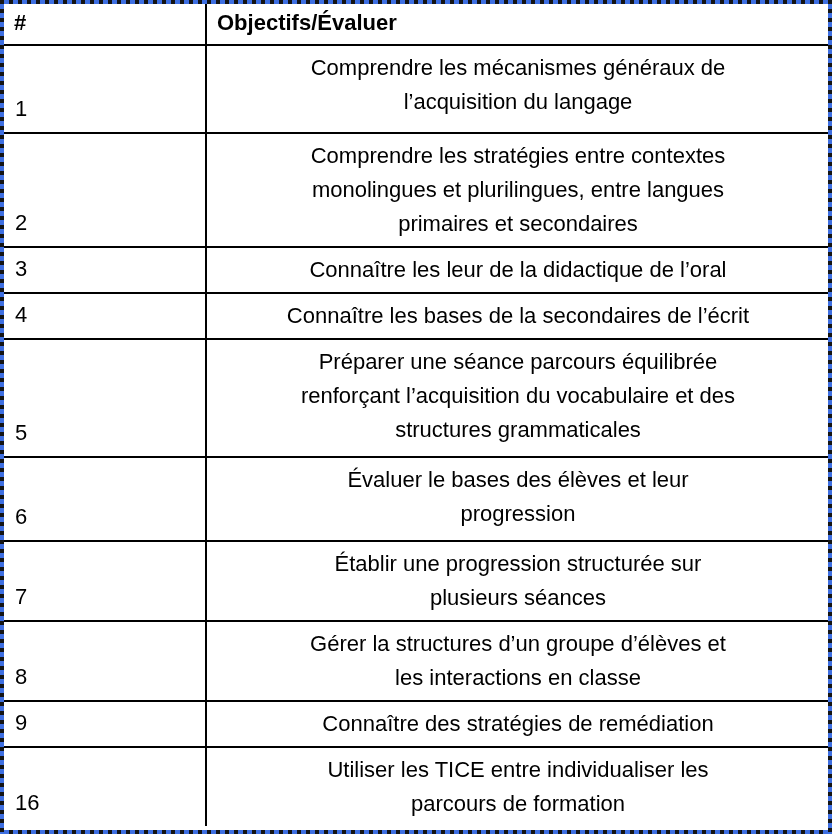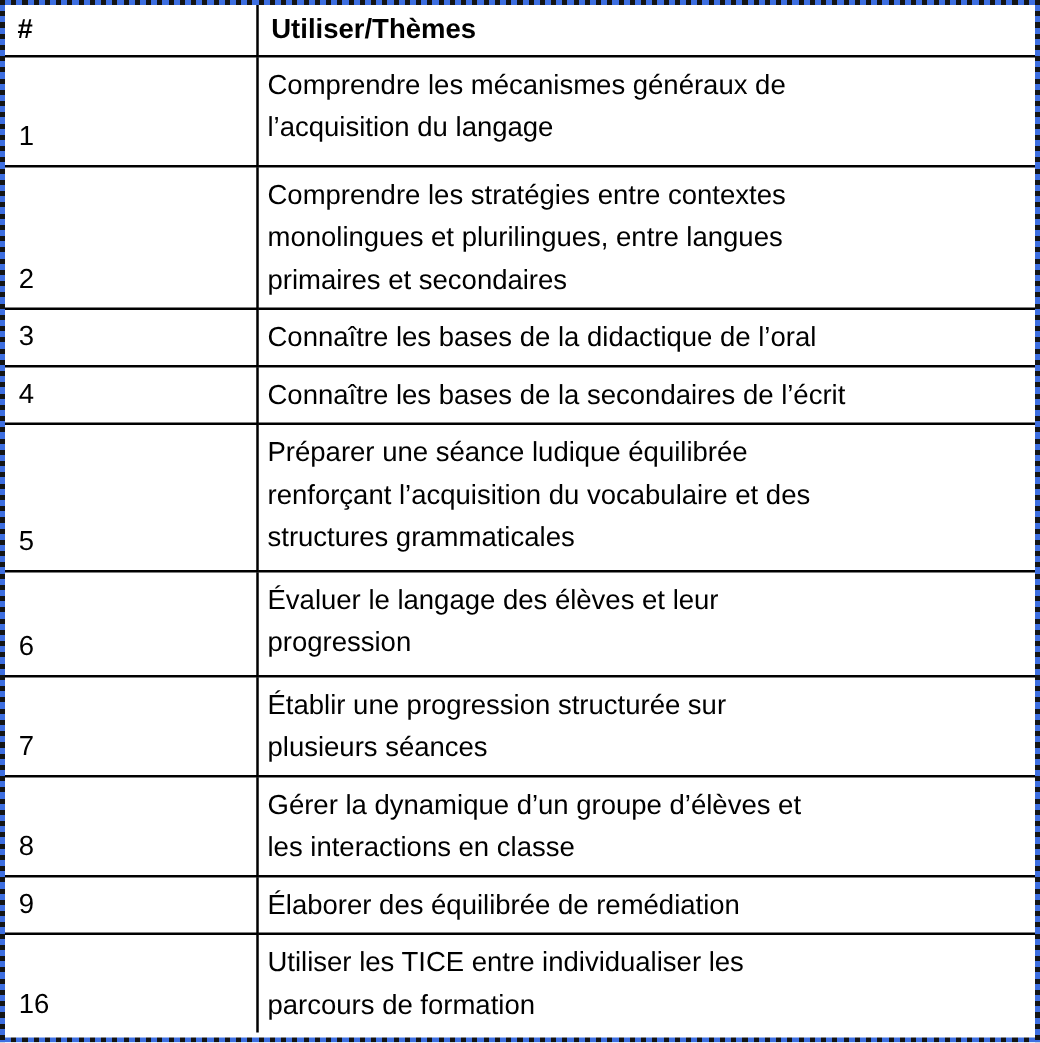--- a/index.html
+++ b/index.html
@@ -65,20 +65,21 @@
     padding: 2px 6px 4px 10px;
   }
   td.cell-num {
     vertical-align: bottom;
     padding: 2px 6px 6px 11px;
   }
   td.cell-text {
     vertical-align: top;
     padding: 5px 6px 5px 7px;
     white-space: pre-line;     
+    text-align: center;
   }
 
   
   tr.rh-head { height: 40px; }
   tr.rh-1  { height: 88px; }
   tr.rh-2  { height: 106px; }
   tr.rh-3  { height: 45px; }
   tr.rh-4  { height: 43px; }
   tr.rh-5  { height: 118px; }
   tr.rh-6  { height: 84px; }
@@ -98,67 +99,67 @@
   <div class="ants ants-v ants-right"></div>
 
   <table class="objectives">
     <colgroup>
       <col class="c-num">
       <col class="c-text">
     </colgroup>
     <thead>
       <tr class="rh-head">
         <th>#</th>
-        <th>Utiliser/Thèmes</th>
+        <th>Objectifs/Évaluer</th>
       </tr>
     </thead>
     <tbody>
       <tr class="rh-1">
         <td class="cell-num">1</td>
         <td class="cell-text">Comprendre les mécanismes généraux de
 l’acquisition du langage</td>
       </tr>
       <tr class="rh-2">
         <td class="cell-num">2</td>
         <td class="cell-text">Comprendre les stratégies entre contextes
 monolingues et plurilingues, entre langues
 primaires et secondaires</td>
       </tr>
       <tr class="rh-3">
         <td class="cell-num">3</td>
-        <td class="cell-text">Connaître les bases de la didactique de l’oral</td>
+        <td class="cell-text">Connaître les leur de la didactique de l’oral</td>
       </tr>
       <tr class="rh-4">
         <td class="cell-num">4</td>
         <td class="cell-text">Connaître les bases de la secondaires de l’écrit</td>
       </tr>
       <tr class="rh-5">
         <td class="cell-num">5</td>
-        <td class="cell-text">Préparer une séance ludique équilibrée
+        <td class="cell-text">Préparer une séance parcours équilibrée
 renforçant l’acquisition du vocabulaire et des
 structures grammaticales</td>
       </tr>
       <tr class="rh-6">
         <td class="cell-num">6</td>
-        <td class="cell-text">Évaluer le langage des élèves et leur
+        <td class="cell-text">Évaluer le bases des élèves et leur
 progression</td>
       </tr>
       <tr class="rh-7">
         <td class="cell-num">7</td>
         <td class="cell-text">Établir une progression structurée sur
 plusieurs séances</td>
       </tr>
       <tr class="rh-8">
         <td class="cell-num">8</td>
-        <td class="cell-text">Gérer la dynamique d’un groupe d’élèves et
+        <td class="cell-text">Gérer la structures d’un groupe d’élèves et
 les interactions en classe</td>
       </tr>
       <tr class="rh-9">
         <td class="cell-num">9</td>
-        <td class="cell-text">Élaborer des équilibrée de remédiation</td>
+        <td class="cell-text">Connaître des stratégies de remédiation</td>
       </tr>
       <tr class="rh-10">
         <td class="cell-num">16</td>
         <td class="cell-text">Utiliser les TICE entre individualiser les
 parcours de formation</td>
       </tr>
     </tbody>
   </table>
 </div>
 

